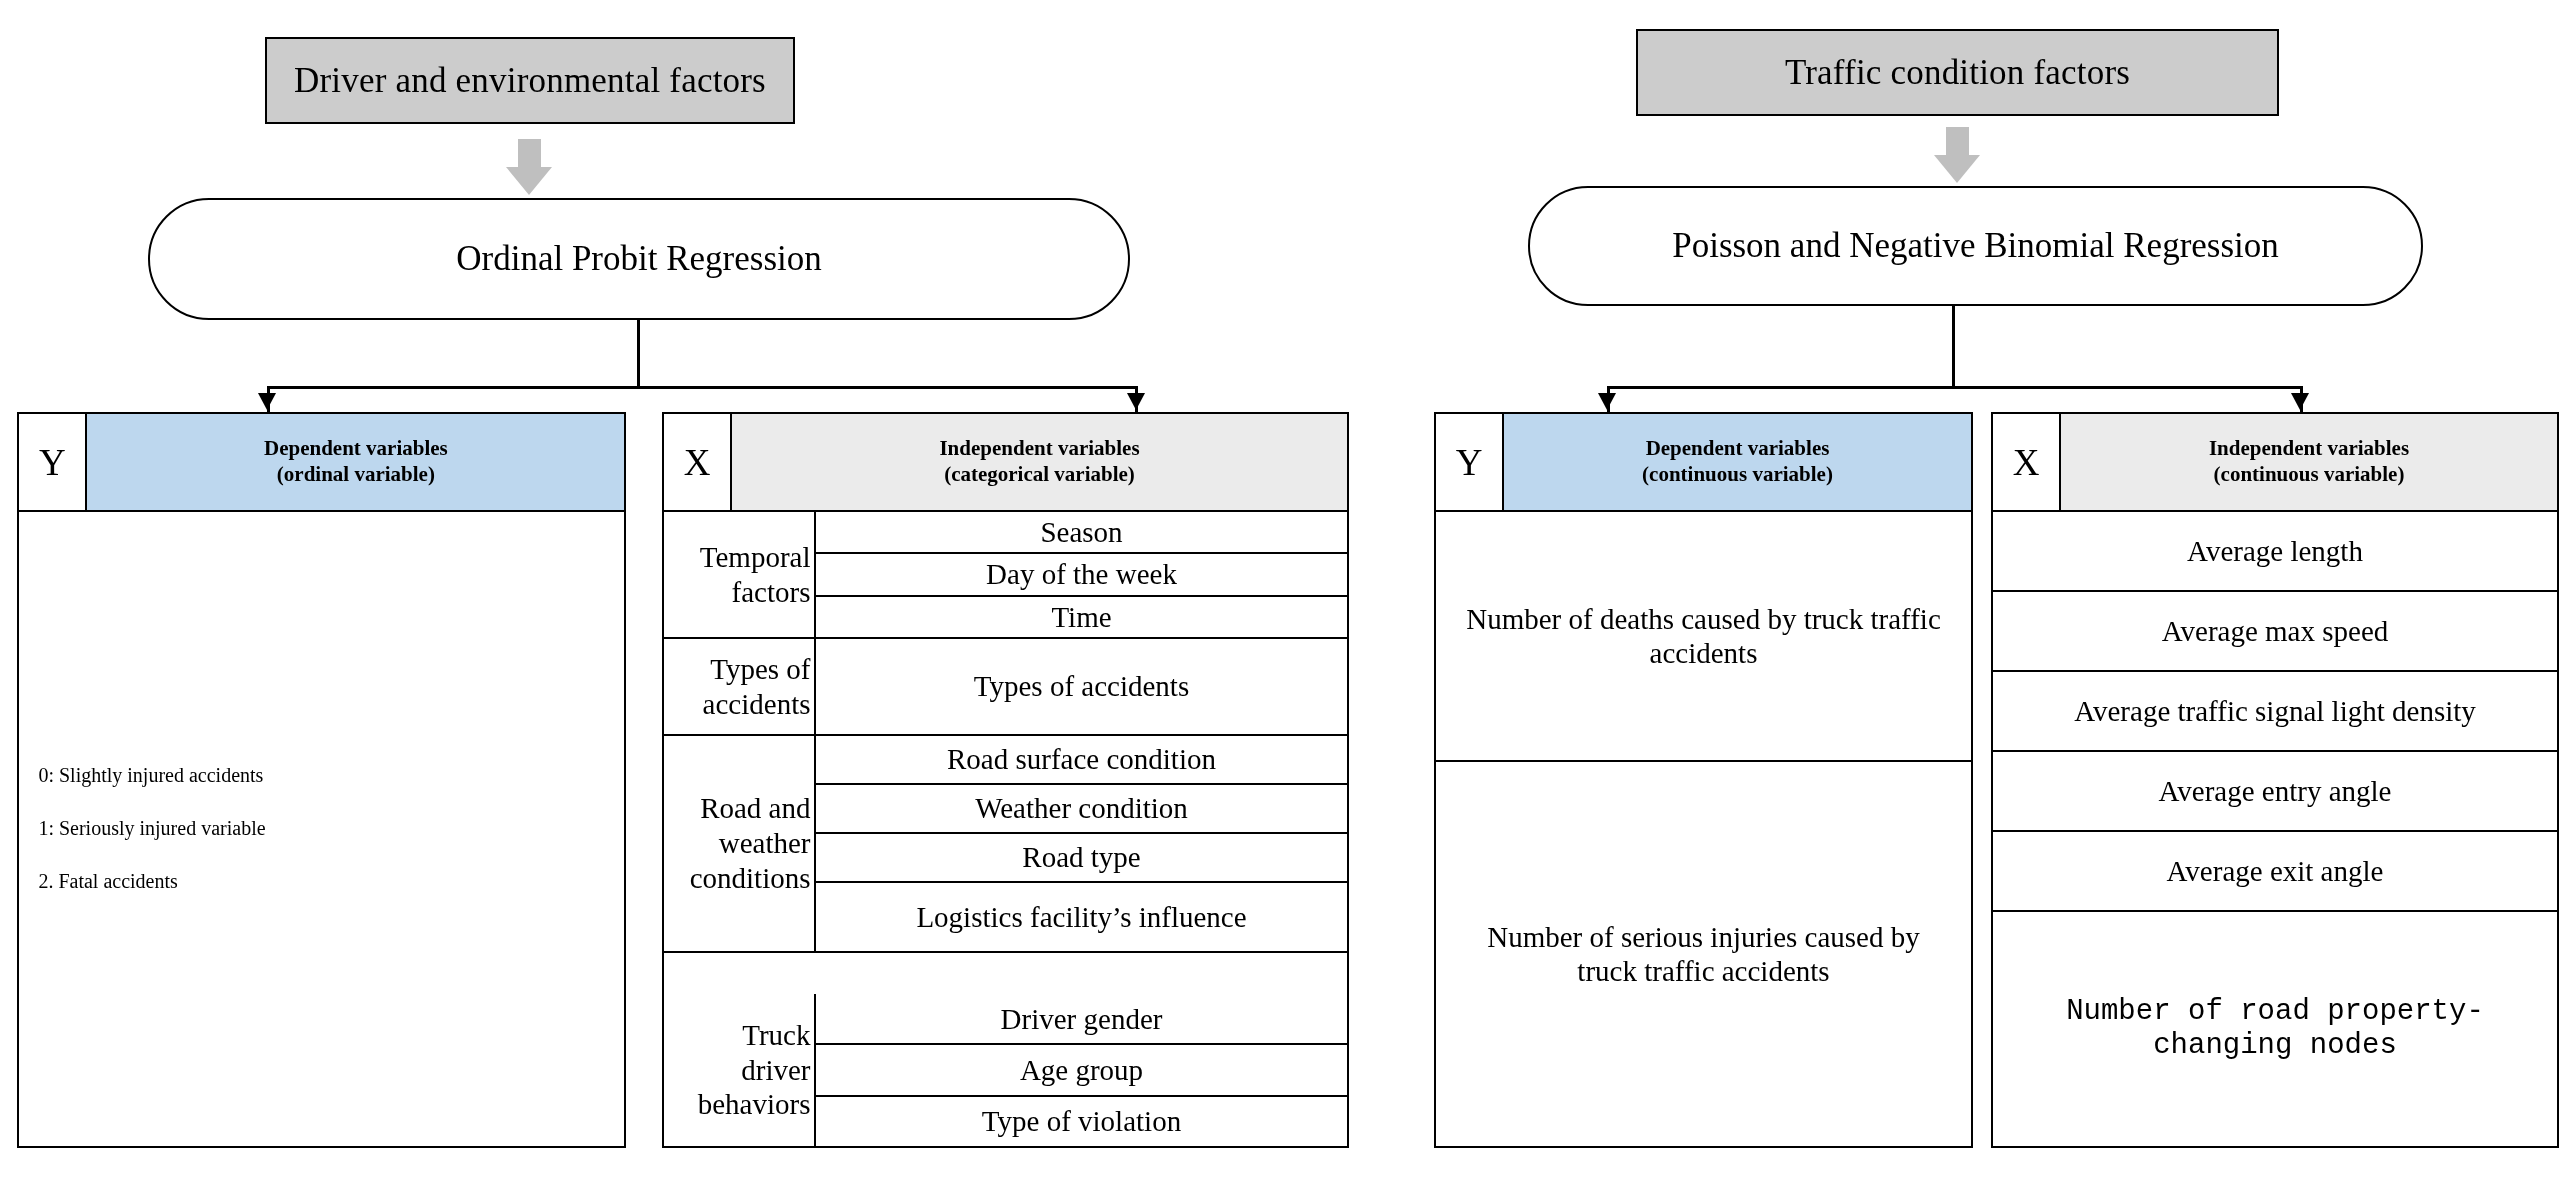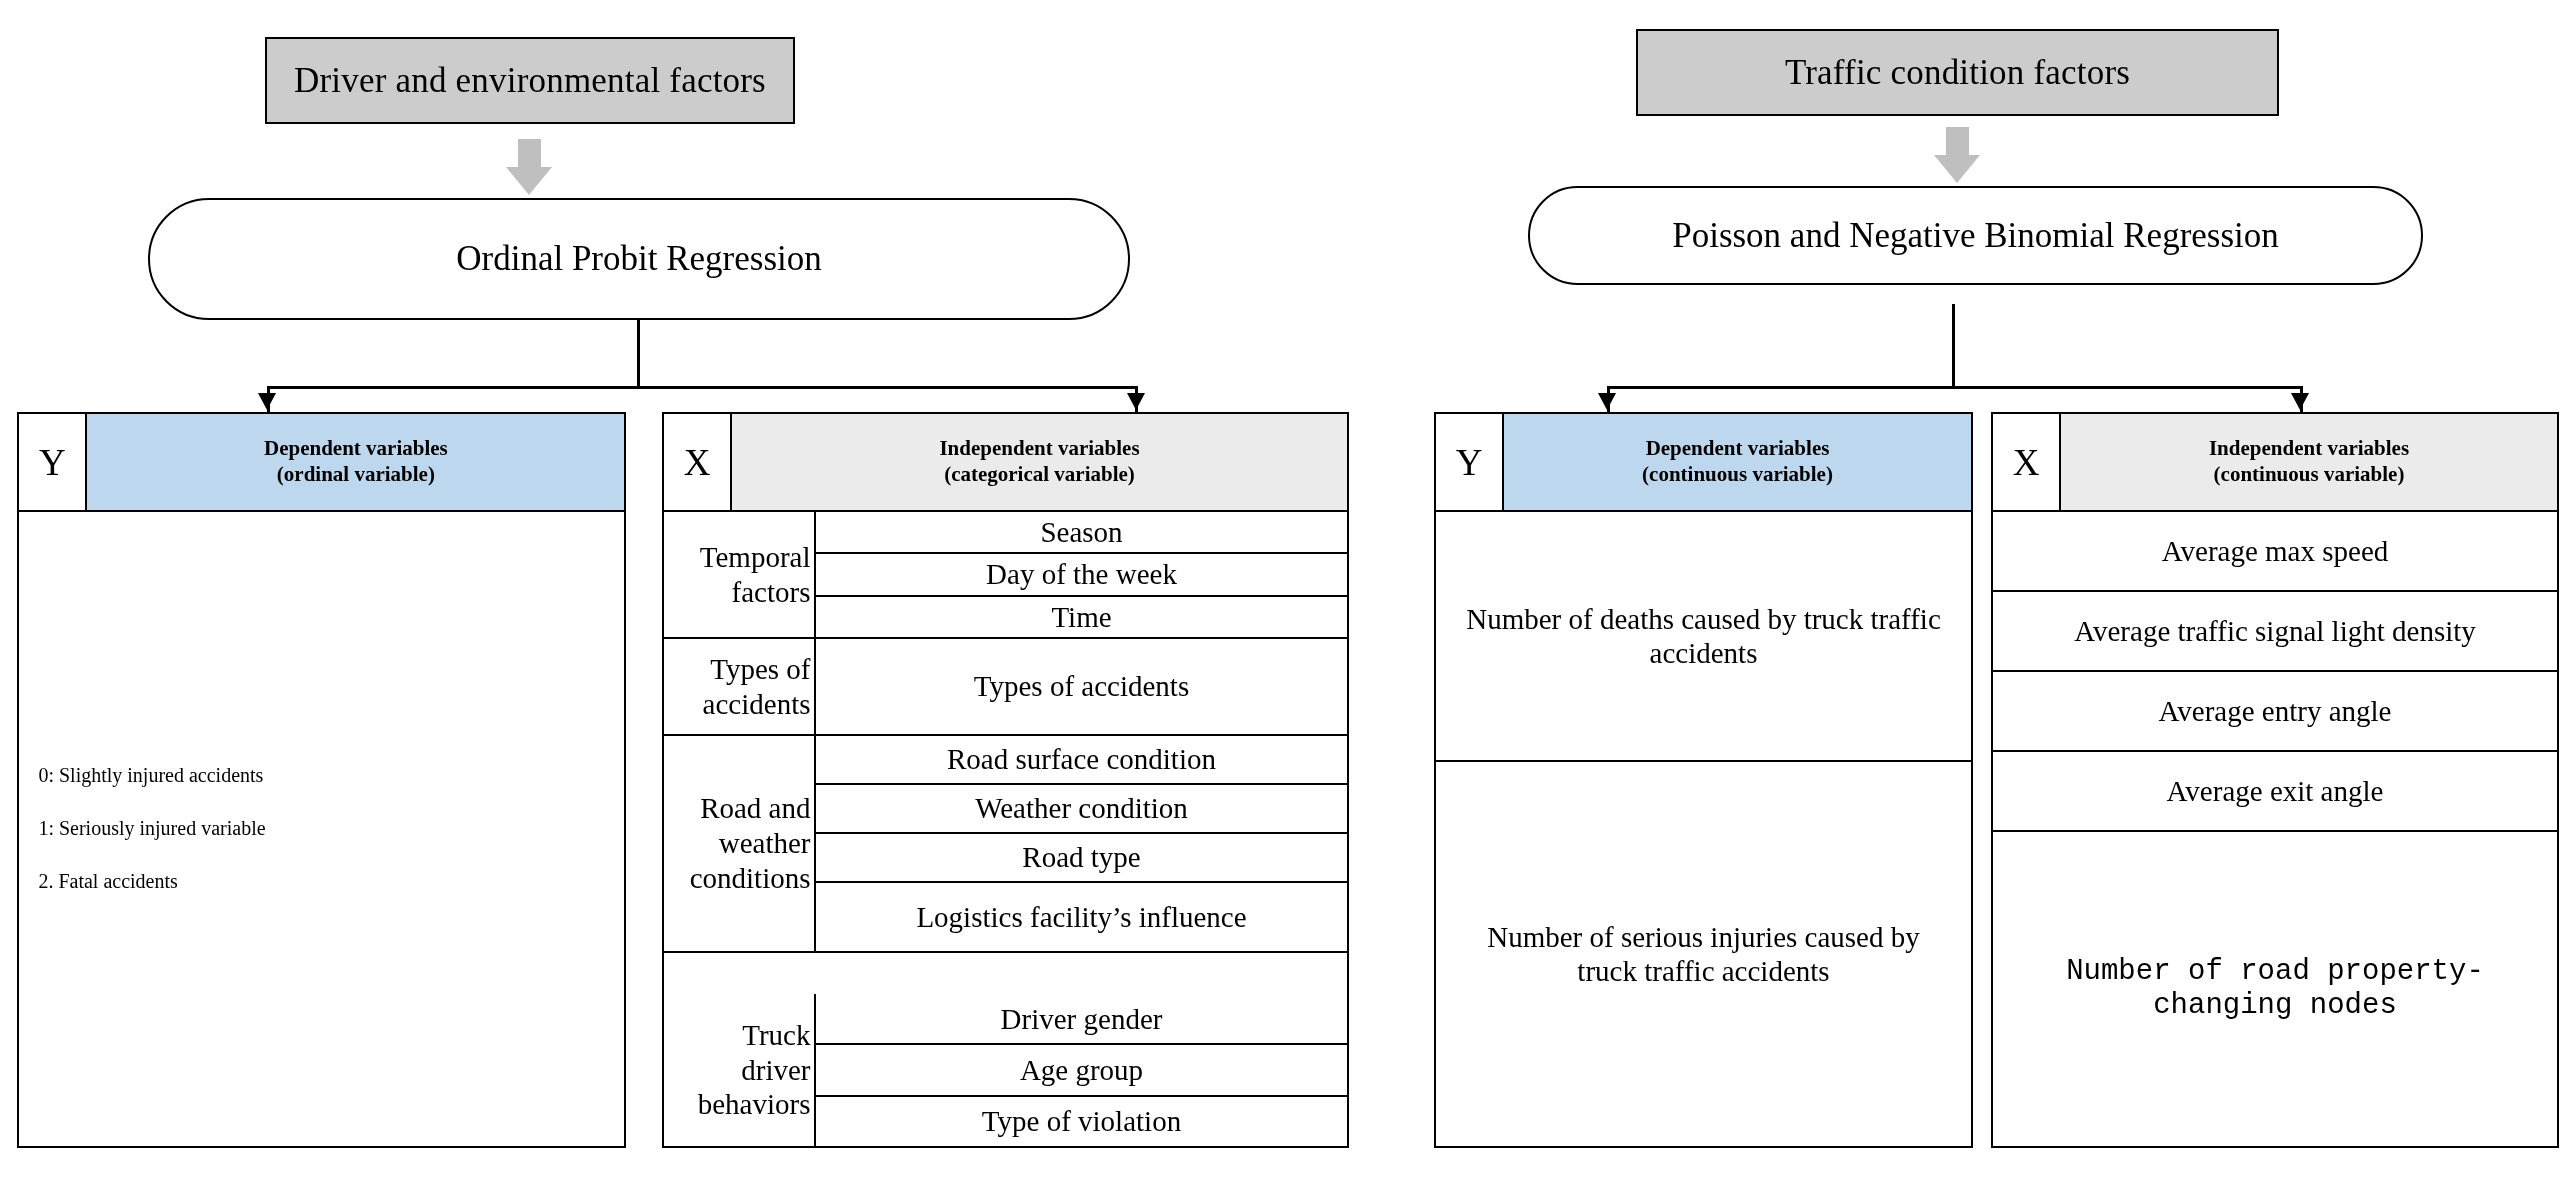--- a/index.html
+++ b/index.html
@@ -217,21 +217,21 @@
 
   <div class="top-box" style="left:1636px;top:29px;width:643px;height:87px;">
     <span>Traffic condition factors</span>
   </div>
 
   <div class="fat-arrow" style="left:1934px;top:127px;width:47px;height:57px;">
     <div class="stem"></div>
       <div class="head"></div>
   </div>
 
-  <div class="capsule" style="left:1528px;top:186px;width:895px;height:99px;">
+  <div class="capsule" style="left:1528px;top:186px;width:895px;height:120px;">
     <span>Poisson and Negative Binomial Regression</span>
   </div>
 
   <div class="vline" style="left:1952px;top:304px;height:83px;"></div>
   <div class="hline" style="left:1607px;top:386px;width:696px;"></div>
   <div class="vline" style="left:1607px;top:386px;height:57px;"></div>
   <div class="arrowhead" style="left:1598px;top:393px;"></div>
   <div class="vline" style="left:2300px;top:386px;height:57px;"></div>
   <div class="arrowhead" style="left:2291px;top:393px;"></div>
 
@@ -251,20 +251,21 @@
 
   <div class="tbl" style="left:1991px;top:412px;width:568px;height:736px;">
     <div class="thead" style="height:96px;">
       <div class="tag-cell" style="width:68px;">X</div>
       <div class="head-cell head-grey">
         <span>Independent variables</span>
         <span>(continuous variable)</span>
       </div>
     </div>
     <div class="tbody">
+      <div class="row" style="flex:0 0 80px">Average length</div>
       <div class="row" style="flex:0 0 80px">Average max speed</div>
       <div class="row" style="flex:0 0 80px">Average traffic signal light density</div>
       <div class="row" style="flex:0 0 80px">Average entry angle</div>
       <div class="row" style="flex:0 0 80px">Average exit angle</div>
       <div class="row" style="flex:1 1 auto;padding:6px 37px;font-family:Liberation Mono, monospace;">Number of road property-changing nodes</div>
     </div>
   </div>
 
 </div>
 

